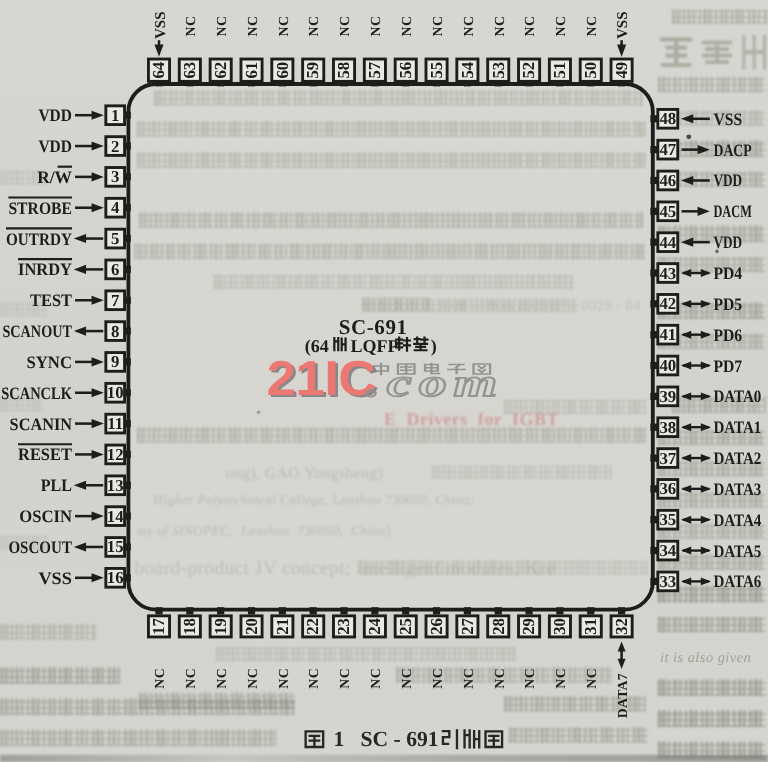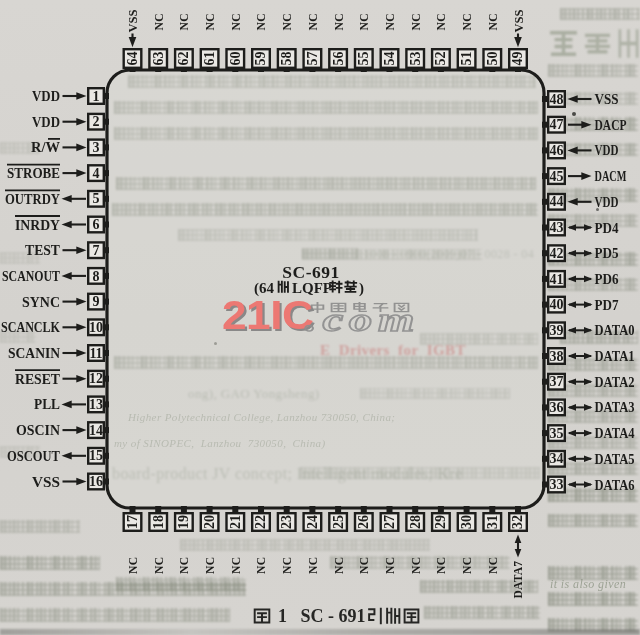--- a/index.html
+++ b/index.html
@@ -47,21 +47,21 @@
 <div class="tx t1" style="left:548px;top:252px;width:90px;height:14px;opacity:0.44"></div>
 <div class="tx t1" style="left:548px;top:278px;width:90px;height:13px;opacity:0.36"></div>
 <div class="tx t1" style="left:560px;top:330px;width:78px;height:14px;opacity:0.4"></div>
 <div class="tx t1" style="left:548px;top:358px;width:90px;height:13px;opacity:0.4"></div>
 <div class="tx t1" style="left:548px;top:384px;width:90px;height:13px;opacity:0.38"></div>
 <div class="tx t1" style="left:548px;top:410px;width:90px;height:13px;opacity:0.38"></div>
 <div class="tx t1" style="left:548px;top:436px;width:90px;height:13px;opacity:0.36"></div>
 <div class="tx t1" style="left:548px;top:462px;width:90px;height:13px;opacity:0.4"></div>
 <div class="tx t1" style="left:548px;top:488px;width:90px;height:14px;opacity:0.52"></div>
 <div class="tx t1" style="left:548px;top:514px;width:90px;height:13px;opacity:0.46"></div>
-<div style="position:absolute;left:550px;top:541px;font-family:'Liberation Serif',serif;font-size:12px;font-style:italic;color:#6e7a64;opacity:0.55;filter:blur(0.6px);white-space:nowrap;letter-spacing:.4px;margin-top:36px;">it is also given</div>
+<div style="position:absolute;left:550px;top:541px;font-family:'Liberation Serif',serif;font-size:12px;font-style:italic;color:#6e7a64;opacity:0.55;filter:blur(0.6px);white-space:nowrap;letter-spacing:.4px;">it is also given</div>
 <div class="tx t1" style="left:548px;top:566px;width:90px;height:14px;opacity:0.5"></div>
 <div class="tx t1" style="left:548px;top:592px;width:90px;height:14px;opacity:0.52"></div>
 <div class="tx t1" style="left:548px;top:618px;width:90px;height:14px;opacity:0.5"></div>
 <div class="tx t1" style="left:0px;top:142px;width:40px;height:12px;opacity:0.18"></div>
 <div class="tx t1" style="left:0px;top:252px;width:40px;height:12px;opacity:0.16"></div>
 <div class="tx t1" style="left:0px;top:331px;width:36px;height:12px;opacity:0.16"></div>
 <div class="tx t1" style="left:0px;top:446px;width:40px;height:12px;opacity:0.16"></div>
 <div class="tx t1" style="left:0px;top:520px;width:80px;height:13px;opacity:0.3"></div>
 <div class="tx t1" style="left:0px;top:556px;width:100px;height:14px;opacity:0.46"></div>
 <div class="tx t1" style="left:0px;top:582px;width:246px;height:14px;opacity:0.42"></div>

